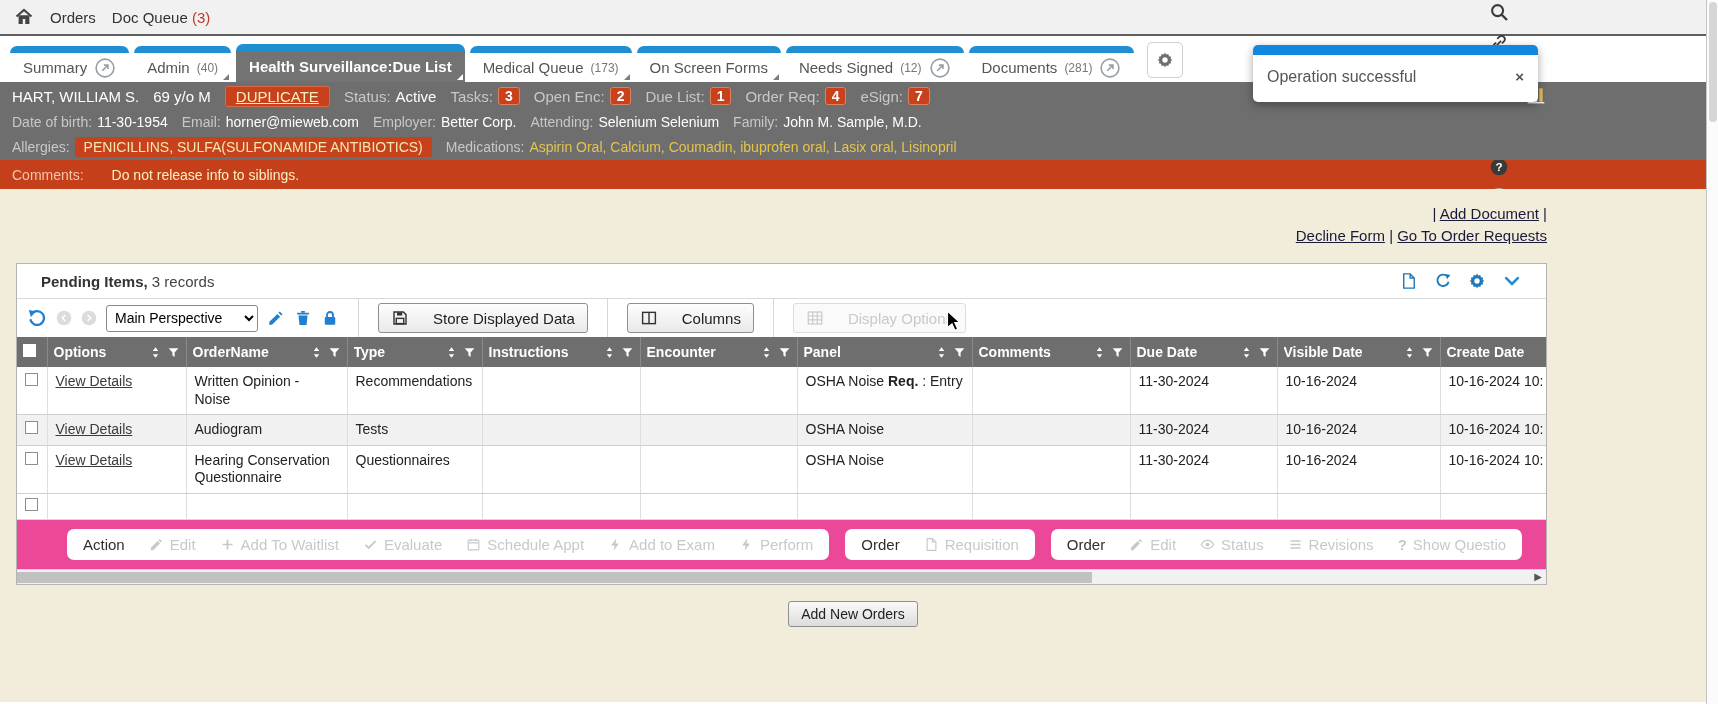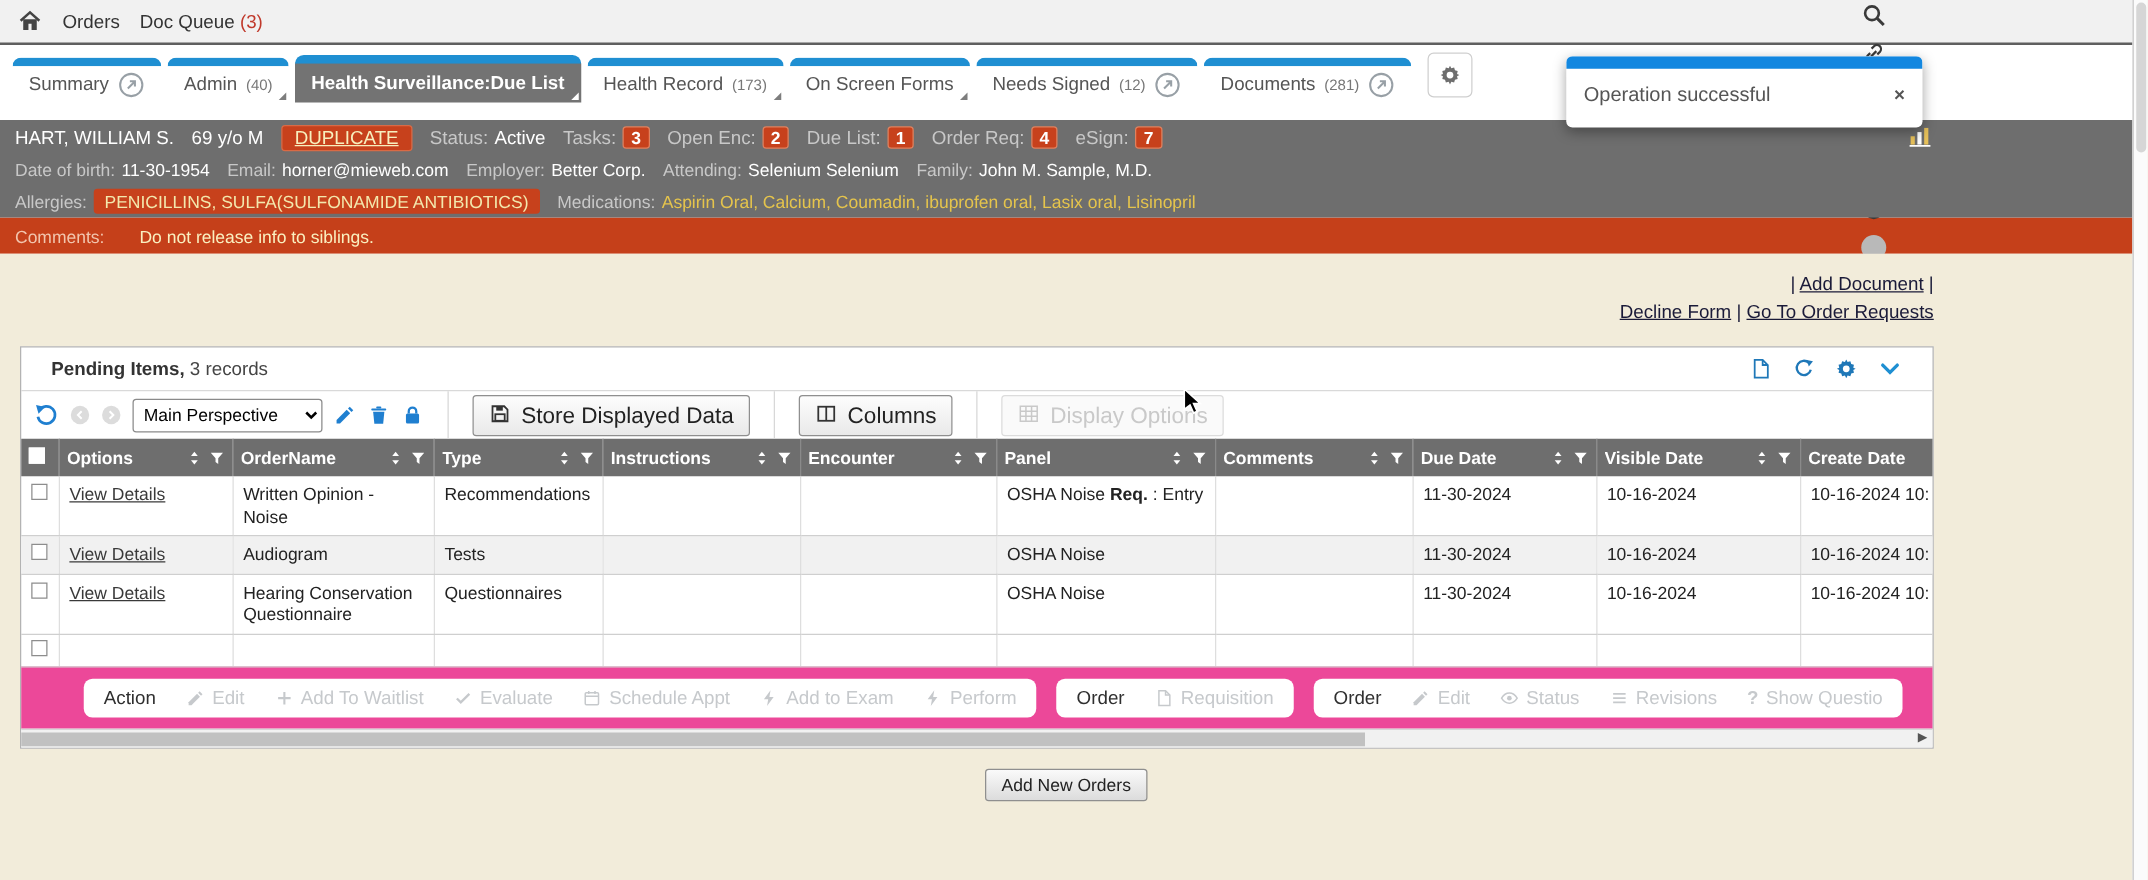--- a/index.html
+++ b/index.html
@@ -36,21 +36,21 @@
   .tab.active { background:#737373; color:#fff; font-weight:bold; height:38px; }
   .tab-count { font-size:12px; color:#777; }
   .tab .corner { position:absolute; right:2px; bottom:2px; width:0; height:0; border-style:solid; border-width:0 0 6px 6px; border-color:transparent transparent #7d7d7d transparent; }
   .tab.active .corner { border-bottom-color:#fff; }
   .popout { width:22px; height:22px; color:#98a0a6; }
   .gearbtn { width:36px; height:36px; border:1px solid #cfcfcf; border-radius:5px; background:#fff; display:flex; align-items:center; justify-content:center; color:#6e6e6e; margin:0 0 4px 8px; cursor:pointer; }
 
   
   .phdr { background:#6e6e6e; color:#fff; position:relative; }
   .ph-row { display:flex; align-items:center; padding:0 12px; gap:14px; white-space:nowrap; }
-  .ph1 { height:28px; font-size:15px;margin-top:14px; }
+  .ph1 { height:28px; font-size:15px; }
   .ph2 { height:24px; font-size:14px; }
   .ph3 { height:26px; font-size:14px; }
   .lbl { color:#c8c8c8; }
   .val { color:#fff; }
   .pair { display:inline-flex; gap:5px; align-items:center; }
   .badge-dup { background:#c7411c; border:1px solid #d96a45; color:#f7efbe; text-decoration:underline; padding:1px 10px; border-radius:3px; font-size:15px; cursor:pointer; }
   .cnt { background:#c7411c; border:1px solid #e0815e; color:#fff; font-weight:bold; padding:0 6px; border-radius:3px; font-size:14px; cursor:pointer; }
   .allergy-badge { background:#c7411c; border-radius:3px; color:#f3e8ad; padding:2px 9px; font-size:14px; }
   .meds { color:#e5c44c; }
   .chartic { position:absolute; top:3px; right:160px; width:20px; height:20px; cursor:pointer; }
@@ -75,21 +75,21 @@
   .panel-icons { display:flex; align-items:center; gap:16px; color:#1f78b8; }
   .panel-icons .chv { color:#1f8fd2; }
   .panel-icons > * { cursor:pointer; }
 
   .toolbar { height:38px; display:flex; align-items:center; padding:0 10px; gap:9px; }
   .tb-undo { color:#1f7fd0; cursor:pointer; }
   .navcirc { width:16px; height:16px; cursor:default; }
   .persp { height:27px; width:152px; font-size:14px; border:1px solid #8a8a8a; border-radius:3px; background:#fff; padding:0 4px; font-family:inherit; }
   .tb-blueic { color:#1f7fd0; cursor:pointer; }
   .tb-sep { width:1px; height:38px; background:#d8d8d8; margin:0 10px; }
-  .btn { display:inline-flex; align-items:flex-start; gap:8px; font-size:18px; color:#222; background:linear-gradient(#fdfdfd,#e9e9e9); border:1px solid #8f8f8f; border-radius:3px; padding:5px 12px; cursor:pointer; font-family:inherit; }
+  .btn { display:inline-flex; align-items:flex-end; gap:24px; font-size:15px; color:#222; background:linear-gradient(#fdfdfd,#e9e9e9); border:1px solid #8f8f8f; border-radius:3px; padding:5px 12px; cursor:pointer; font-family:inherit; }
   .btn .ic { color:#333; }
   .btn.disabled { color:#c9c9c9; border-color:#dcdcdc; background:#fafafa; cursor:default; }
   .btn.disabled .ic { color:#c9c9c9; }
 
   
   table { border-collapse:collapse; table-layout:fixed; width:1529px; font-size:14px; }
   thead th { background:#6e6e6e; color:#fff; font-weight:bold; text-align:left; height:30px; padding:0 6px; border-left:1px solid #8a8a8a; cursor:pointer; }
   thead th:first-child { border-left:none; }
   .th-in { display:flex; align-items:center; gap:5px; }
   .th-in .tl { flex:1; overflow:hidden; white-space:nowrap; }
@@ -341,21 +341,21 @@
     <div class="tab">
       <span>Admin</span>
       <span class="tab-count">(40)</span>
       <span class="corner"></span>
     </div>
     <div class="tab active">
       <span>Health Surveillance:Due List</span>
       <span class="corner"></span>
     </div>
     <div class="tab">
-      <span>Health Record</span>
+      <span>Medical Queue</span>
       <span class="tab-count">(173)</span>
       <span class="corner"></span>
     </div>
     <div class="tab">
       <span>On Screen Forms</span>
       <span class="corner"></span>
     </div>
     <div class="tab">
       <span>Needs Signed</span>
       <span class="tab-count">(12)</span>

